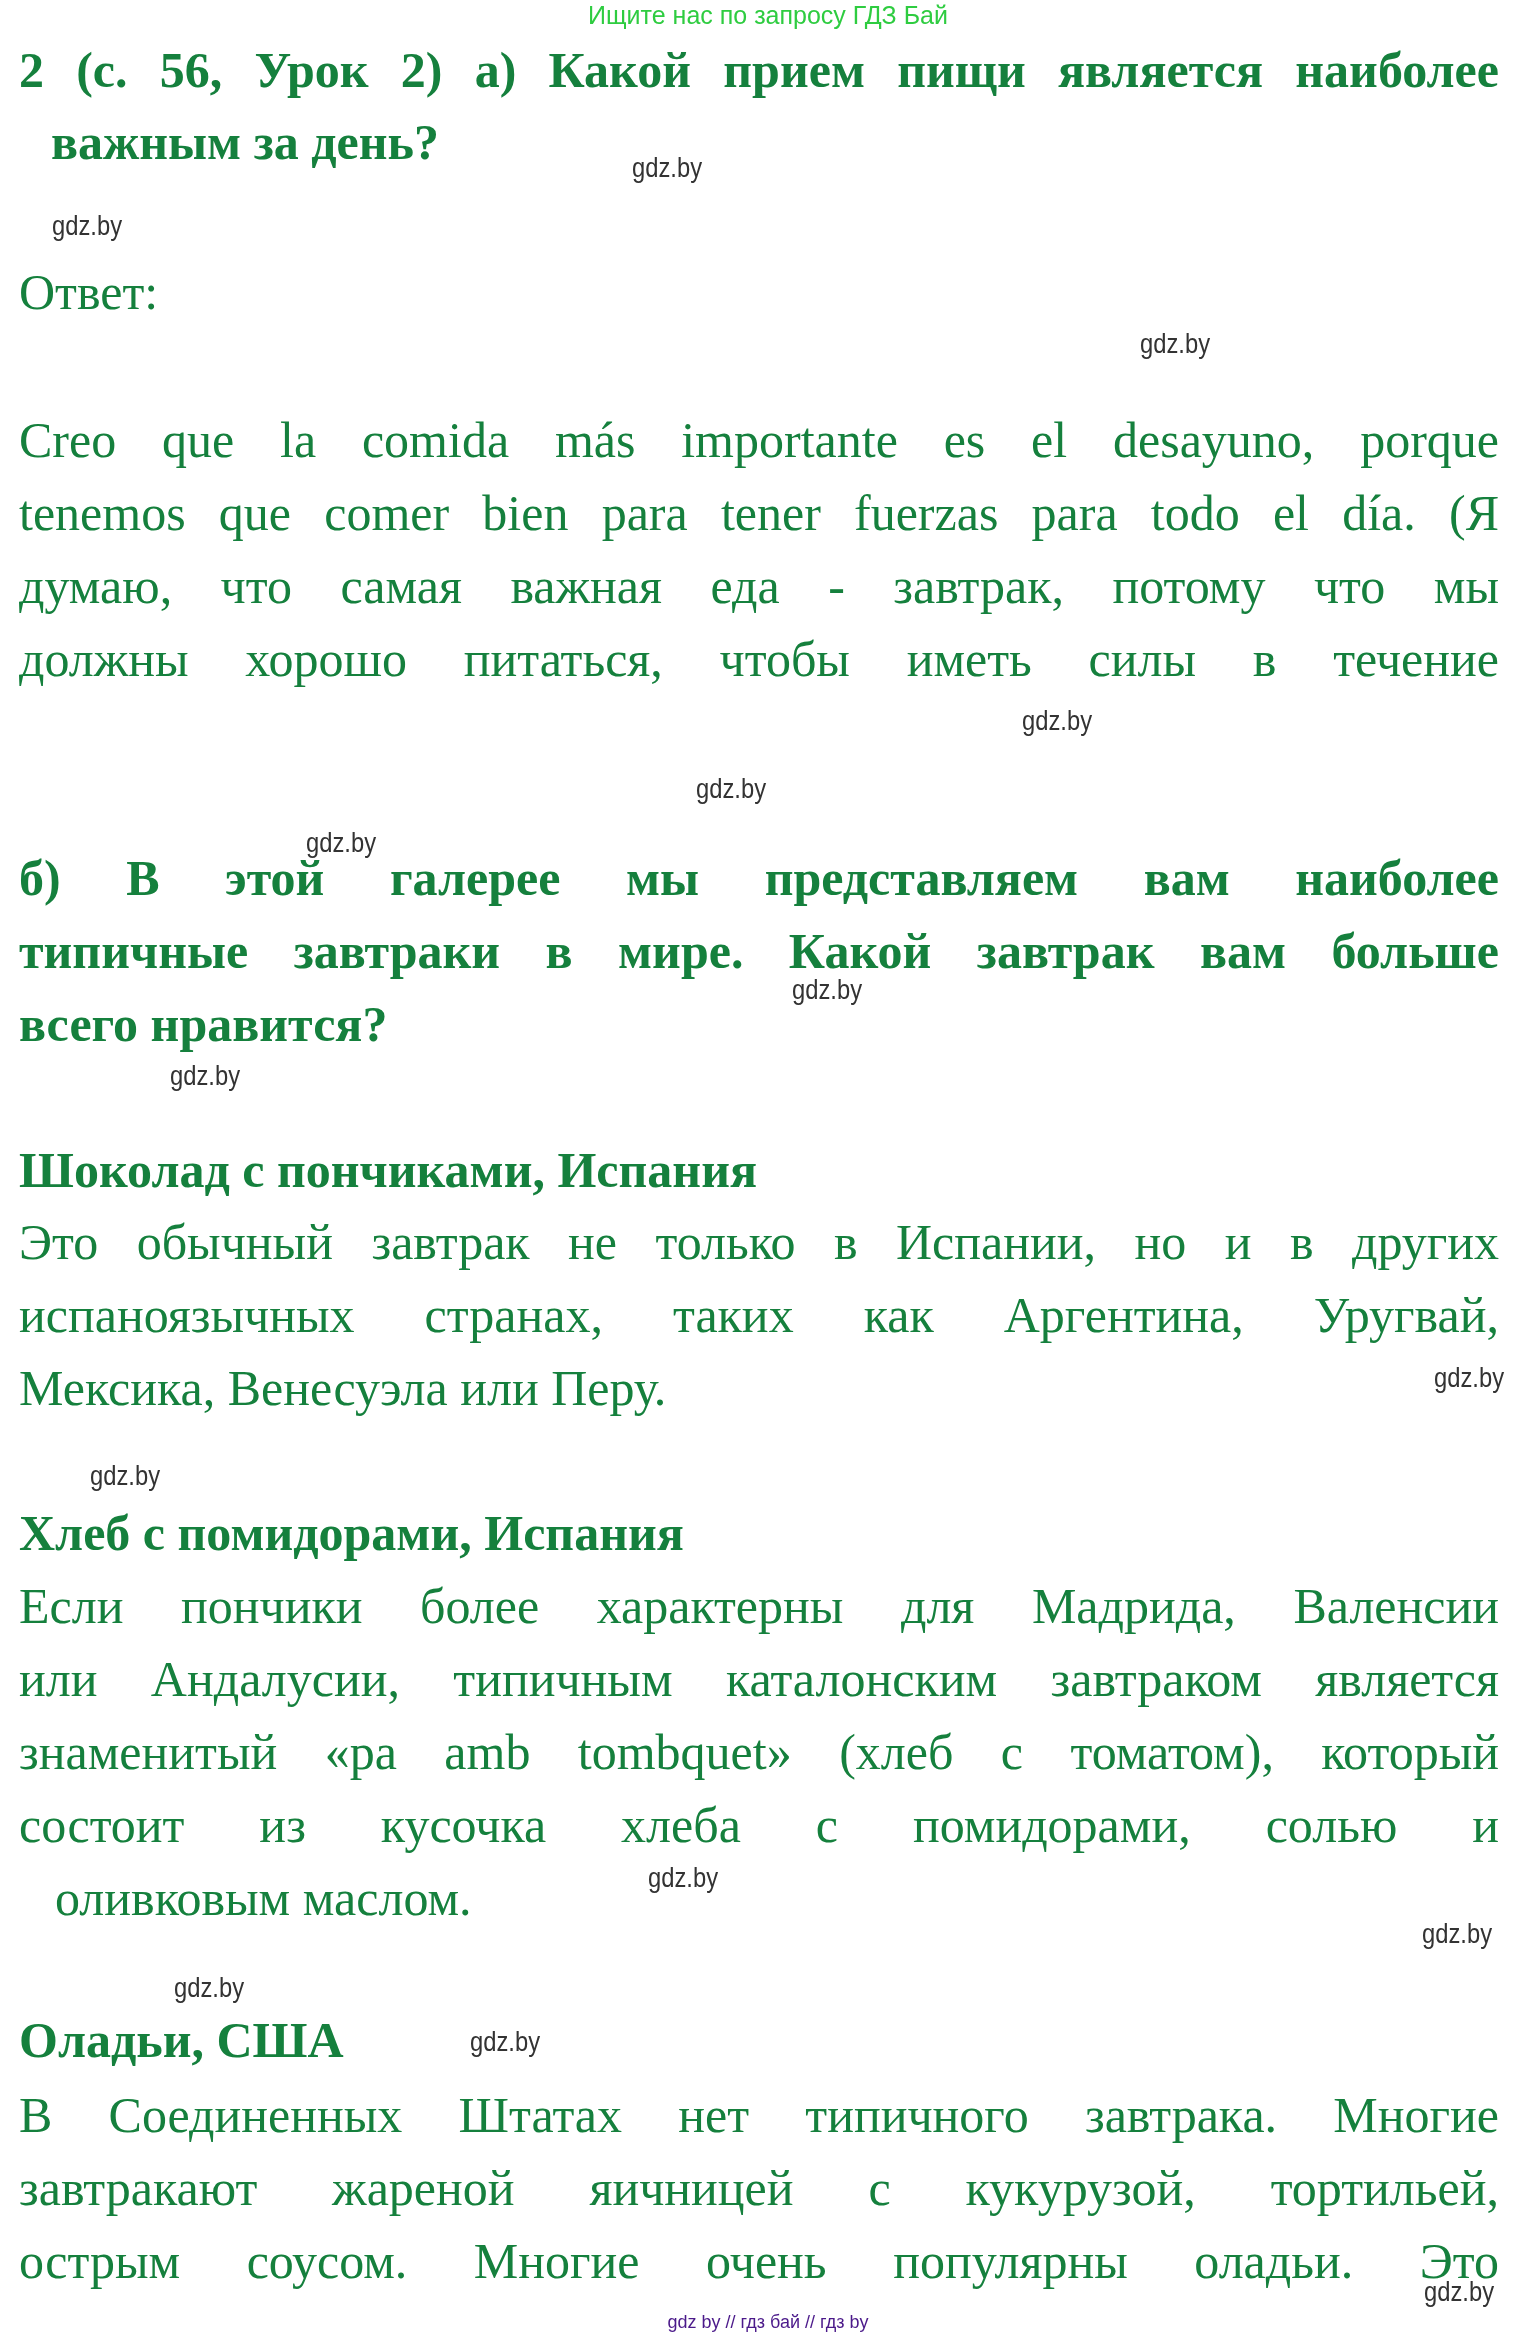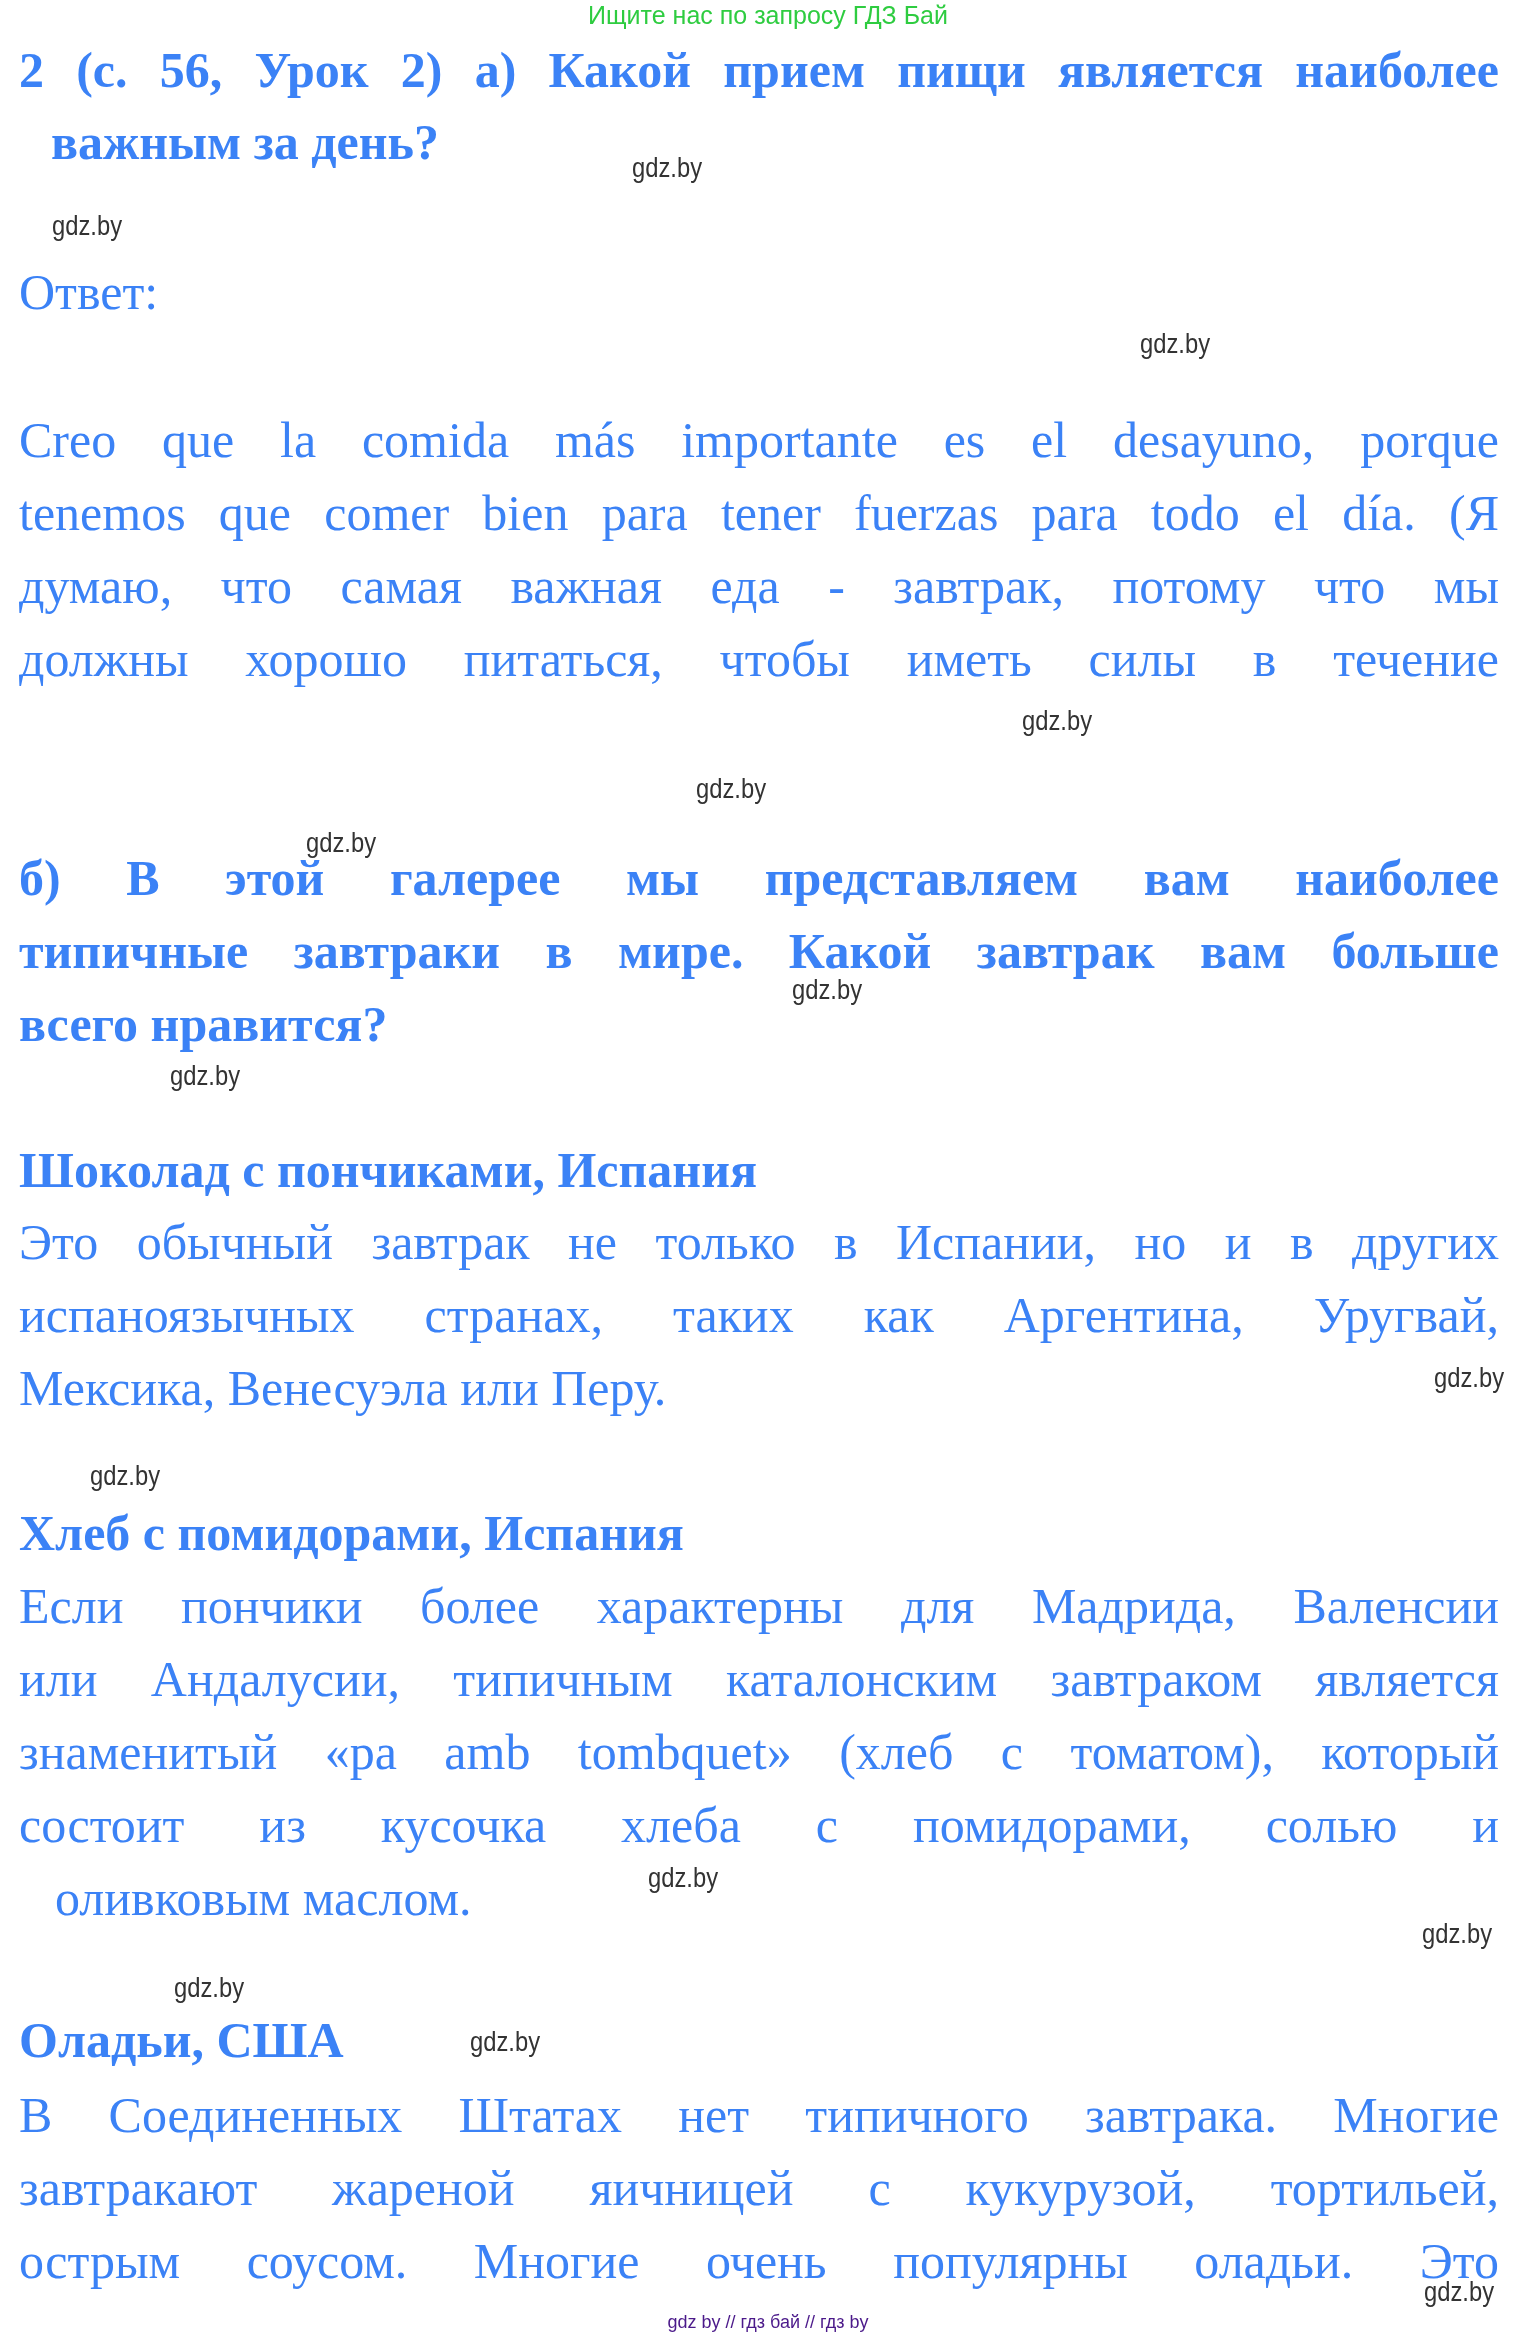--- a/index.html
+++ b/index.html
@@ -11,21 +11,21 @@
     color: #2ecc40;
   }
   .ftr {
     position: absolute; top: 2306px; left: 0; width: 1536px; text-align: center;
     font-family: "Liberation Sans", sans-serif; font-size: 18px; line-height: 32px;
     color: #4b1a8a;
   }
   .line {
     position: absolute; left: 19px; width: 1480px;
     font-family: "Liberation Serif", serif; font-size: 50px; line-height: 60px;
-    color: #3b82f6; white-space: nowrap;
+    color: #15803d; white-space: nowrap;
     text-align: justify; text-align-last: justify;
   }
   .line.last { text-align-last: left; }
   .b { font-weight: bold; }
   .wm {
     position: absolute; font-family: "Liberation Sans", sans-serif; font-size: 28px;
     line-height: 32px; color: #333; transform: scaleX(0.85); transform-origin: left top;
   }
 </style>
 </head>

